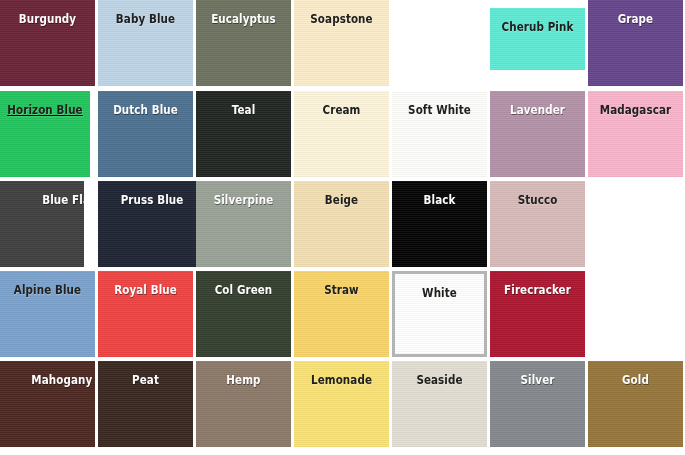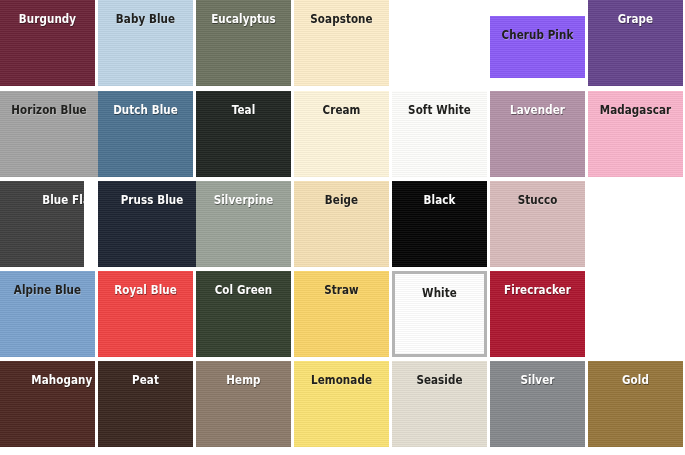--- a/index.html
+++ b/index.html
@@ -70,27 +70,27 @@
     </div>
     <div class="swatch" style="left: 98px; top: 0px; width: 95px; height: 86px; background: rgb(190, 213, 230);">
       <span class="swatch-label dark-text" style="margin-top: 14px;">Baby Blue</span>
     </div>
     <div class="swatch" style="left: 196px; top: 0px; width: 95px; height: 86px; background: rgb(109, 115, 96);">
       <span class="swatch-label light-text" style="margin-top: 14px;">Eucalyptus</span>
     </div>
     <div class="swatch" style="left: 294px; top: 0px; width: 95px; height: 86px; background: rgb(252, 236, 201);">
       <span class="swatch-label dark-text" style="margin-top: 14px;">Soapstone</span>
     </div>
-    <div class="swatch" style="left: 490px; top: 16px; width: 95px; height: 62px; background: #8b5cf6;">
+    <div class="swatch" style="left: 490px; top: 8px; width: 95px; height: 62px; background: #5eead4;">
       <span class="swatch-label dark-text" style="margin-top: 14px;">Cherub Pink</span>
     </div>
     <div class="swatch" style="left: 588px; top: 0px; width: 95px; height: 86px; background: rgb(101, 69, 140);">
       <span class="swatch-label light-text" style="margin-top: 14px;">Grape</span>
     </div>
-    <div class="swatch" style="left: 0px; top: 91px; width: 98px; height: 86px; background: #a3a3a3;">
+    <div class="swatch" style="left: 0px; top: 91px; width: 90px; height: 86px; background: #22c55e; text-decoration: underline;">
       <span class="swatch-label dark-text" style="margin-top: 14px;">Horizon Blue</span>
     </div>
     <div class="swatch" style="left: 98px; top: 91px; width: 95px; height: 86px; background: rgb(76, 114, 144);">
       <span class="swatch-label light-text" style="margin-top: 14px;">Dutch Blue</span>
     </div>
     <div class="swatch" style="left: 196px; top: 91px; width: 95px; height: 86px; background: rgb(33, 38, 34);">
       <span class="swatch-label light-text" style="margin-top: 14px;">Teal</span>
     </div>
     <div class="swatch" style="left: 294px; top: 91px; width: 95px; height: 86px; background: rgb(253, 244, 218);">
       <span class="swatch-label dark-text" style="margin-top: 14px;">Cream</span>

